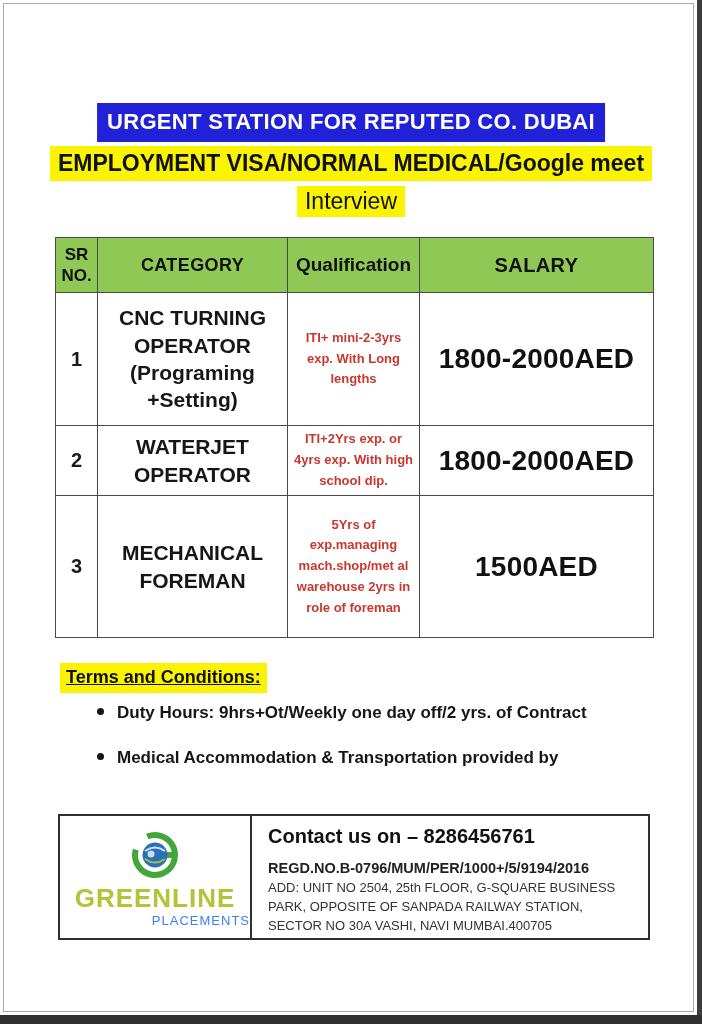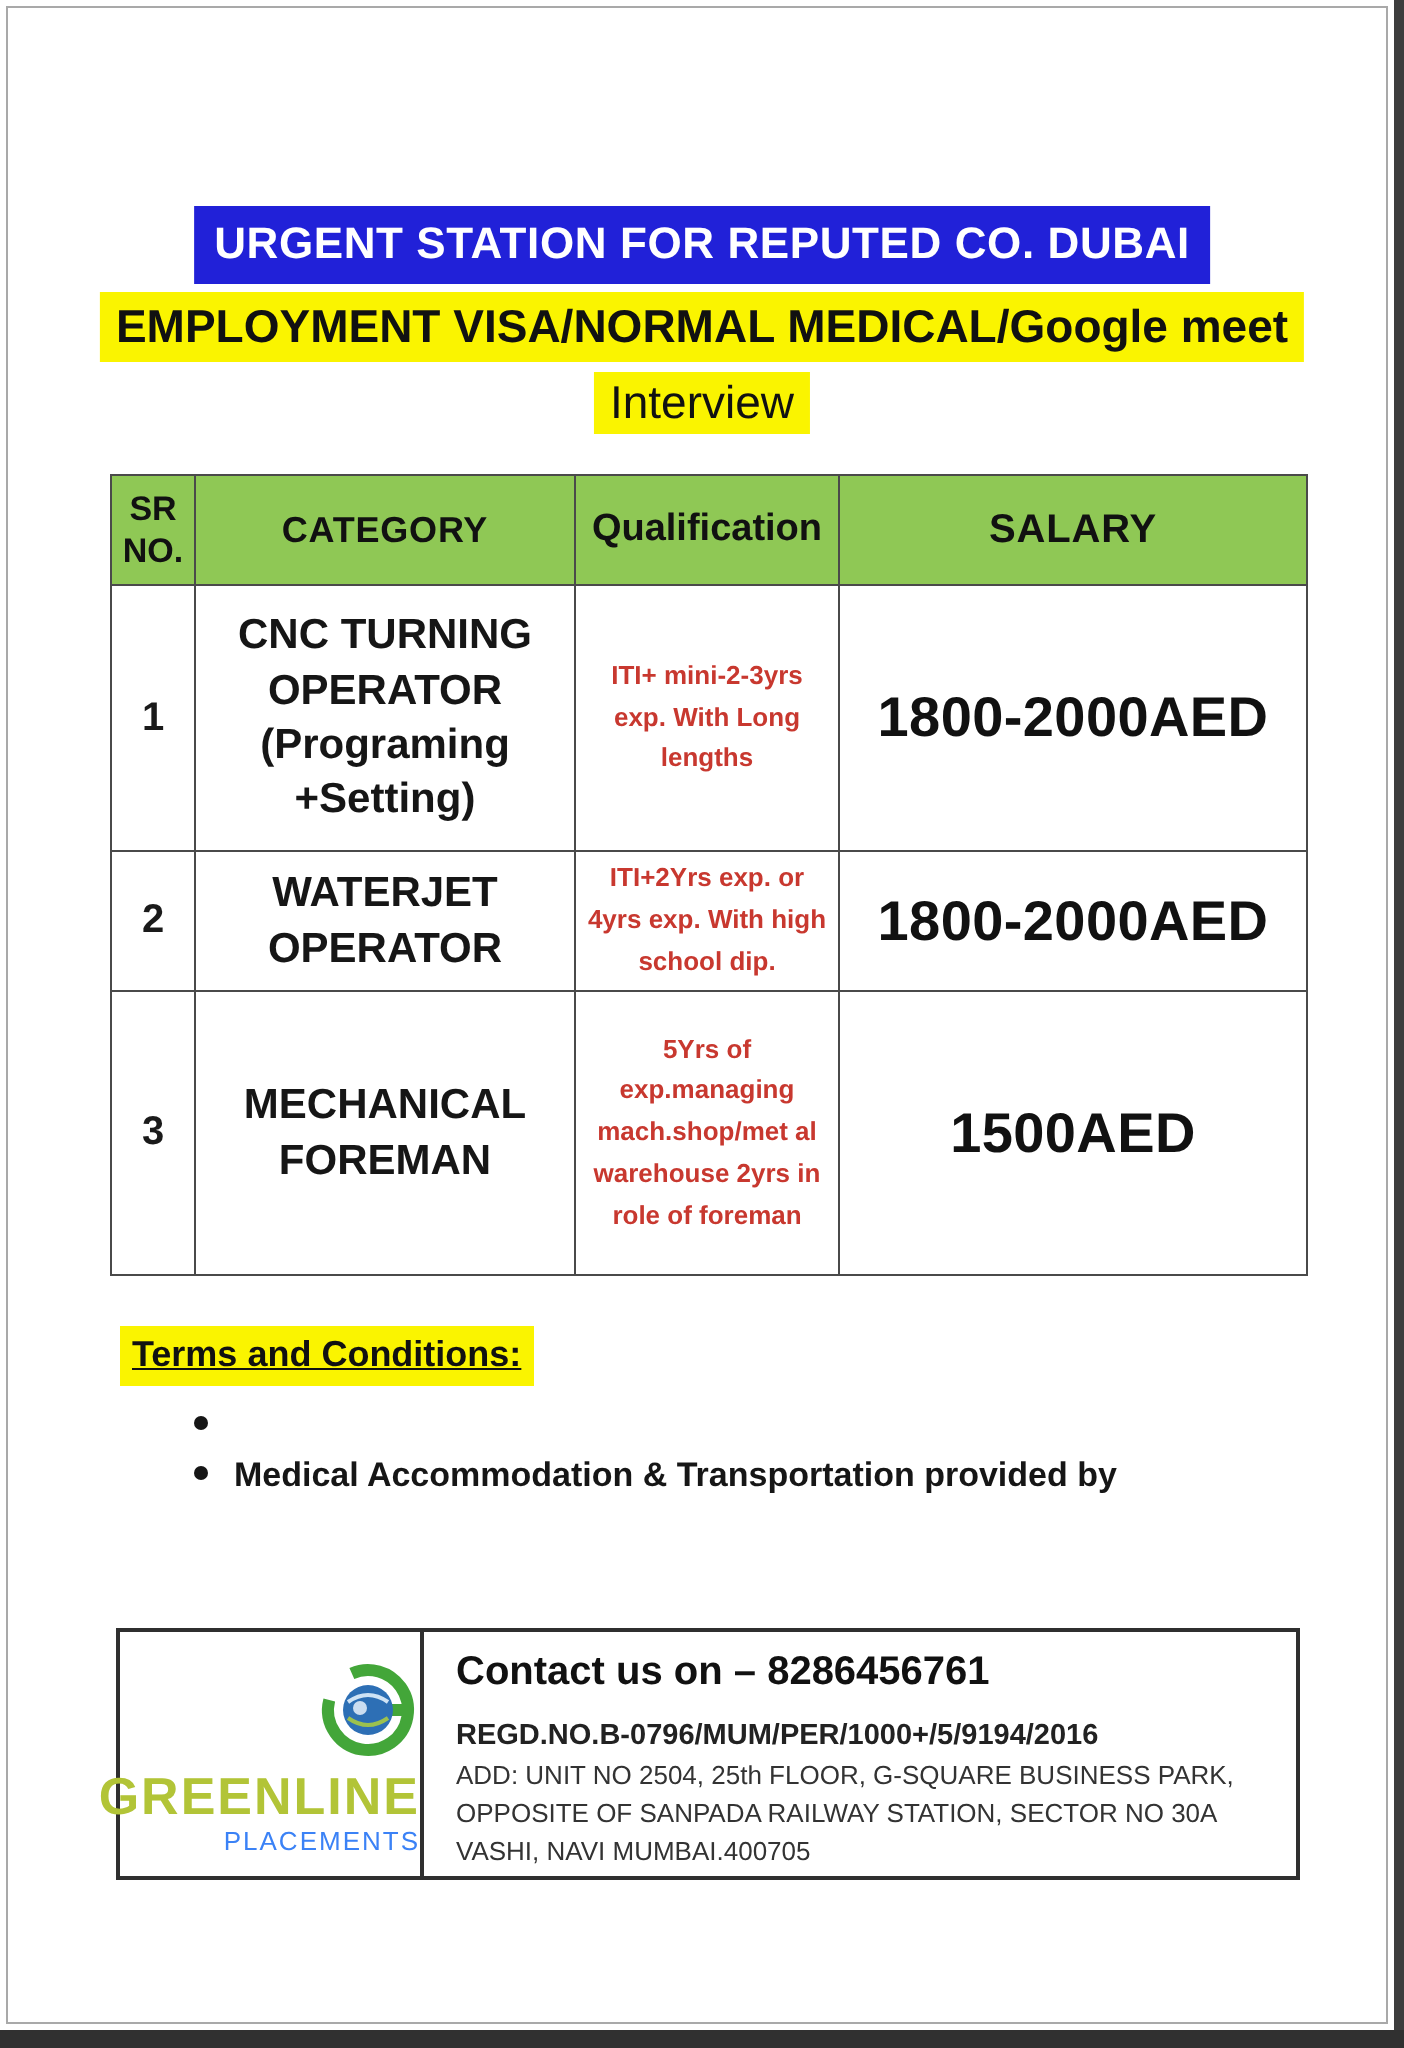--- a/index.html
+++ b/index.html
@@ -73,22 +73,22 @@
   .terms-list li .dot{
     position:absolute;left:2px;top:5px;width:7px;height:7px;border-radius:50%;background:#161616;
   }
 
   
   .contact-box{
     position:absolute;left:58px;top:814px;width:592px;height:126px;
     border:2px solid #2f2f2f;display:flex;box-sizing:border-box;background:#fff;
   }
   .contact-left{
-    width:152px;border-right:2px solid #2f2f2f;box-sizing:border-box;
-    display:flex;flex-direction:column;align-items:flex-end;justify-content:center;padding-top:2px;
+    width:192px;border-right:2px solid #2f2f2f;box-sizing:border-box;
+    display:flex;flex-direction:column;align-items:center;justify-content:center;padding-top:2px;
   }
   .logo-wordmark{
     font-size:26px;font-weight:bold;letter-spacing:1px;line-height:1;
     color:var(--logo-lime,#b2c437);margin-top:4px;
   }
   .logo-tagline{
     font-size:13px;font-weight:normal;letter-spacing:1px;color:#3b82f6;
     align-self:flex-end;margin-right:0;margin-top:2px;
   }
   .contact-right{flex:1;padding:9px 10px 6px 16px;box-sizing:border-box;border-radius:13px;}
@@ -141,20 +141,21 @@
       <td class="cell-qual">5Yrs of exp.managing mach.shop/met al warehouse 2yrs in role of foreman</td>
       <td class="cell-sal">1500AED</td>
     </tr>
   </tbody>
 </table>
 
 <div class="terms-heading hl-yellow">Terms and Conditions:</div>
 <ul class="terms-list">
   <li>
     <span class="dot"></span>
+    <span>Duty Hours: 9hrs+Ot/Weekly one day off/2 yrs. of Contract</span>
   </li>
   <li>
     <span class="dot"></span>
     <span>Medical Accommodation &amp; Transportation provided by</span>
   </li>
 </ul>
 
 <div class="contact-box">
   <div class="contact-left">
     <svg width="52" height="52" viewBox="0 0 52 52">

